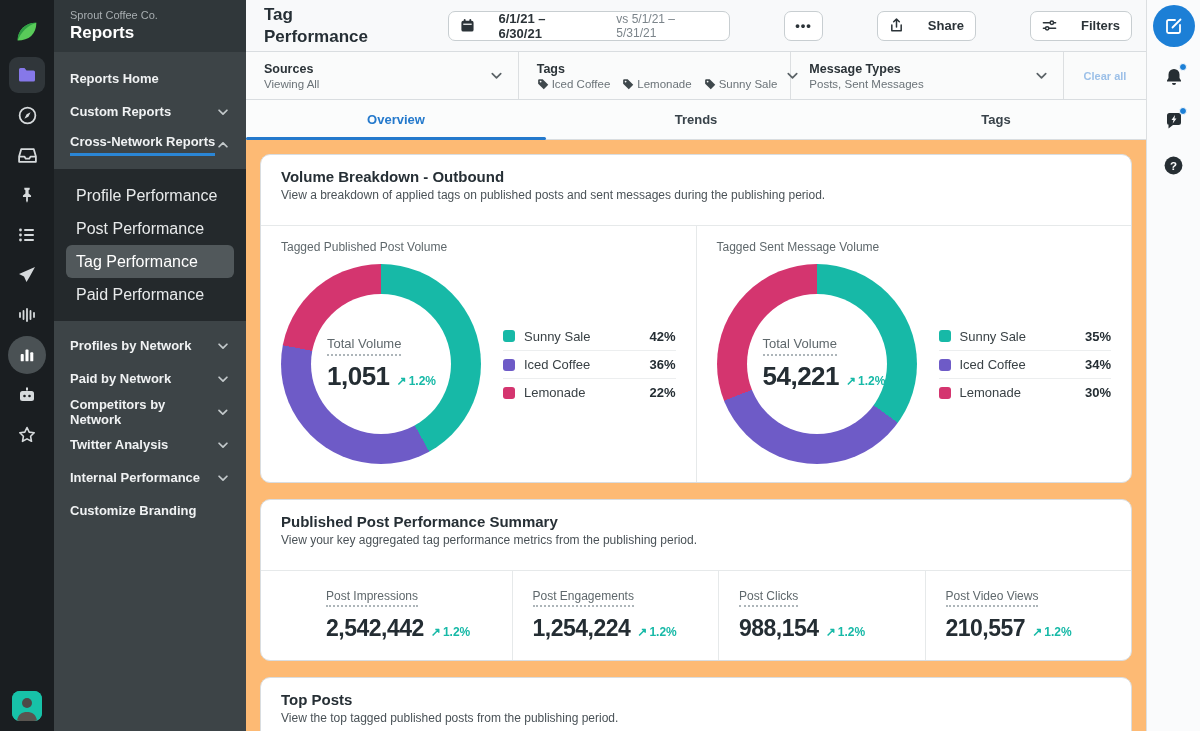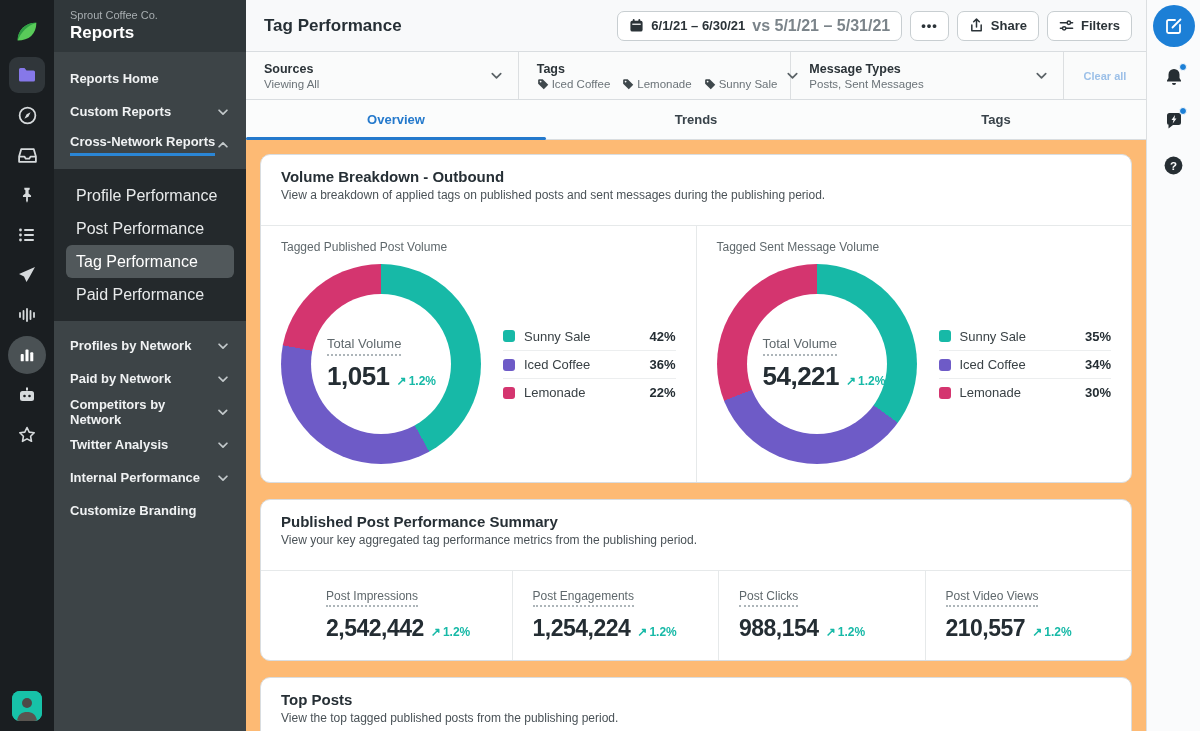--- a/index.html
+++ b/index.html
@@ -30,22 +30,22 @@
   .nav-bottom { padding-top:8px; }
 
   
   .main { flex:1; display:flex; flex-direction:column; min-width:0; }
 
   .top-header { height:52px; background:#f8f9fa; border-bottom:1px solid #d9dde0; display:flex; align-items:center; justify-content:space-between; padding:0 14px 0 18px; flex-shrink:0; }
   .page-title { font-size:17px; font-weight:bold; color:#262f35; line-height:1.25; }
   .page-sub { font-size:11.5px; color:#545d62; }
   .page-sub .link { color:#2479cc; font-weight:bold; }
   .hdr-actions { display:flex; align-items:center; gap:8px; }
-  .btn { height:30px; display:flex; align-items:center; gap:7px; background:#fff; border:1px solid #c8ced1; border-radius:7px; padding:0 11px; font-size:13px; font-weight:bold; color:#2b3338; cursor:pointer; }
-  .btn .muted { font-weight:bold; color:#7b848a; font-size:16px; }
+  .btn { height:30px; display:flex; align-items:center; gap:24px; background:#fff; border:1px solid #c8ced1; border-radius:7px; padding:0 11px; font-size:13px; font-weight:bold; color:#2b3338; cursor:pointer;margin-left:46px; }
+  .btn .muted { font-weight:normal; color:#7b848a; font-size:12px; }
   .btn-dots { letter-spacing:1px; padding:0 10px; }
 
   
   .filter-bar { height:48px; background:#fafbfb; border-bottom:1px solid #d9dde0; display:flex; flex-shrink:0; }
   .filter-sec { flex:1; border-right:1px solid #dcdfe1; display:flex; align-items:center; justify-content:space-between; padding:0 14px 0 18px; cursor:pointer; min-width:0; }
   .filter-sec .f-label { font-size:12.5px; font-weight:bold; color:#2b3338; margin-bottom:2px; }
   .filter-sec .f-value { font-size:11.5px; color:#6b7378; white-space:nowrap; display:flex; align-items:center; gap:4px; }
   .filter-sec .chev { color:#5a6266; flex-shrink:0; }
   .tagchip { display:inline-flex; align-items:center; gap:3px; margin-right:8px; }
   .clear-all { width:82px; display:flex; align-items:center; justify-content:center; font-size:11px; font-weight:bold; color:#9cc0e8; cursor:pointer; }

